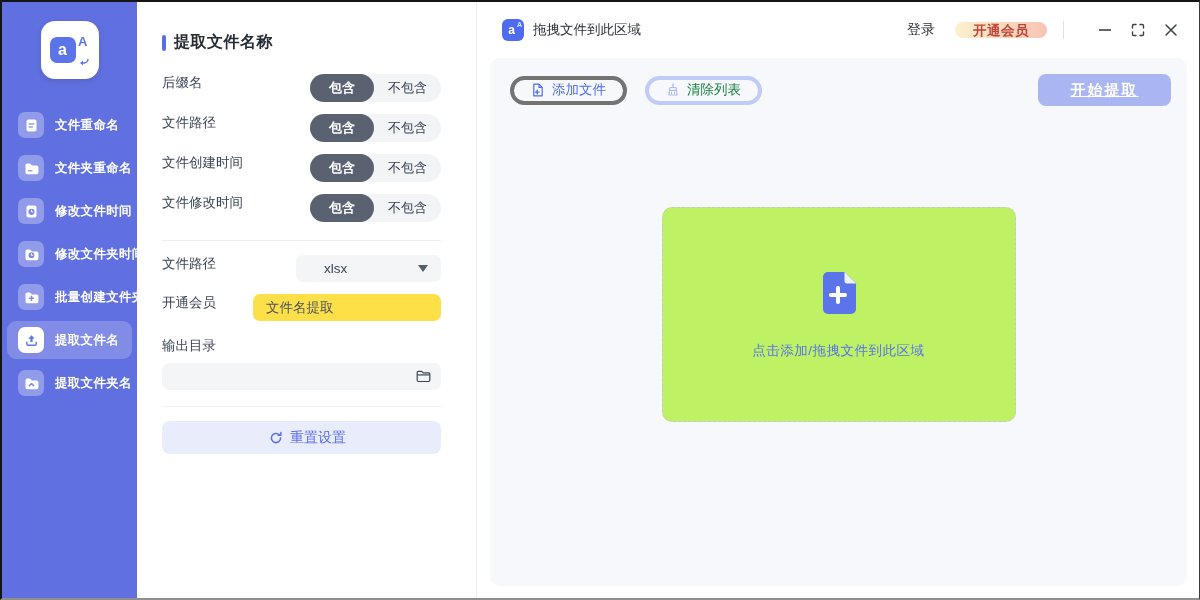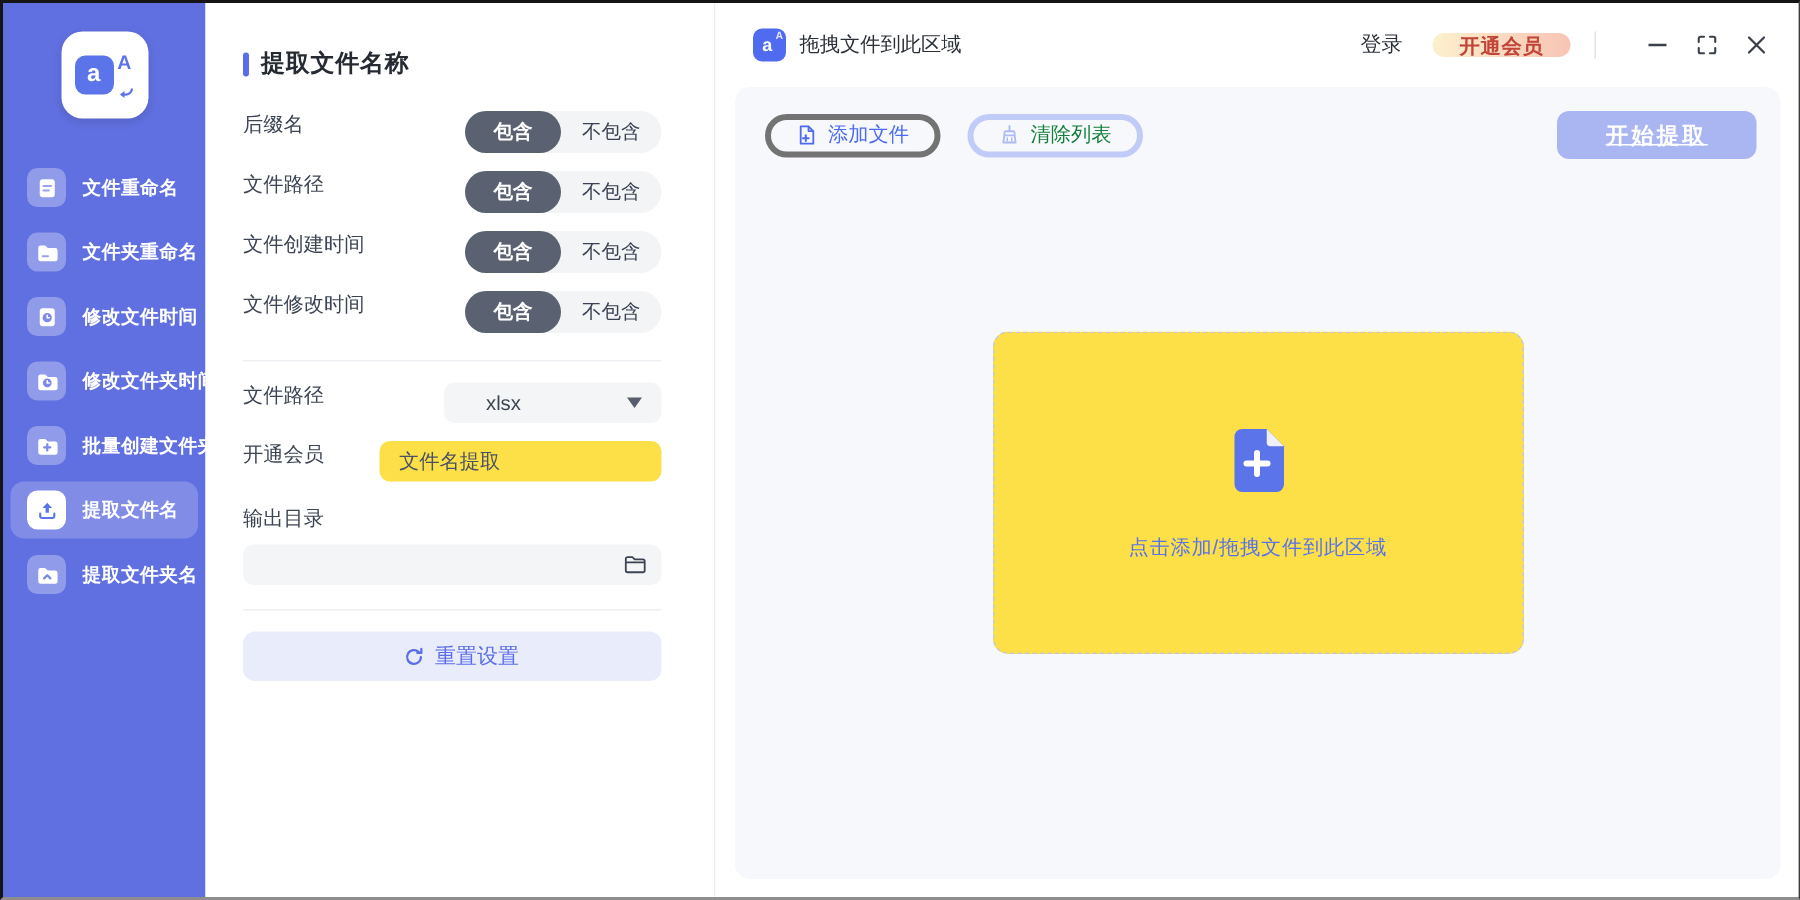--- a/index.html
+++ b/index.html
@@ -119,22 +119,22 @@
   }
   .btn-outline.disabled { border-color:#c0cbf8; color:#15803d; margin-left:18px; }
   .btn-start {
     margin-left:auto; width:133px; height:32px; background:#a9b6f1; border:none; border-radius:8px;
     color:#fff; font-size:15px; font-weight:bold; letter-spacing:2px; cursor:pointer;
     font-family:"Liberation Sans","DejaVu Sans",sans-serif;
     text-decoration:underline;
   }
 
   .dropzone {
-    position:absolute; left:50%; top:163px; transform:translateX(-50%);
-    width:354px; height:215px; border:1.5px dashed #c3c8d4; border-radius:10px; background:#fde047;
+    position:absolute; left:50%; top:149px; transform:translateX(-50%);
+    width:354px; height:215px; border:1.5px dashed #c3c8d4; border-radius:10px; background:#bef264;
     display:flex; flex-direction:column; align-items:center; justify-content:center; gap:26px; cursor:pointer;
   }
   .dz-hint { font-size:13.5px; color:#5873e8; letter-spacing:.5px; }
 </style>
 </head>
 <body>
 
 <div class="window">
 
   <div class="sidebar">

